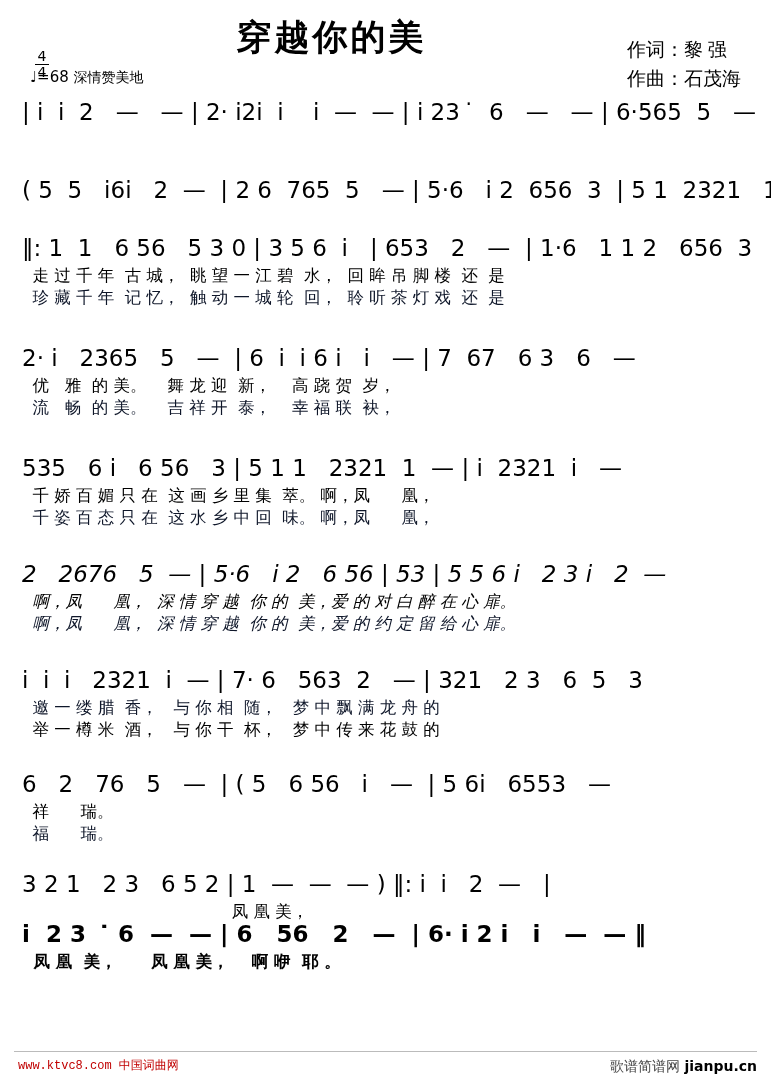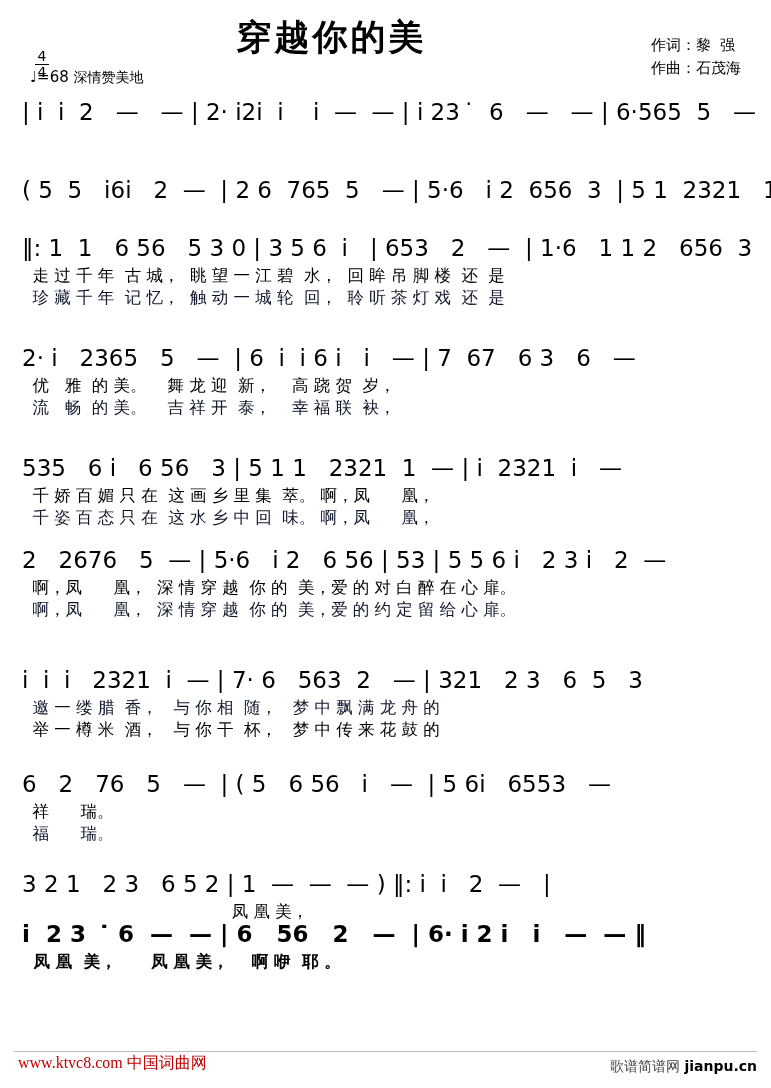--- a/index.html
+++ b/index.html
@@ -16,24 +16,24 @@
   .title{
     position:absolute;top:14px;left:0;width:663px;
     text-align:center;
     font-family:"DejaVu Sans", sans-serif;
     font-weight:bold;
     font-size:35px;
     letter-spacing:3px;
   }
   .credits{
     position:absolute;top:36px;right:30px;
-    font-size:15px;
+    font-size:19px;
     line-height:1.5;
     text-align:left;
-    font-family:Liberation Mono, monospace;
+    font-family:Liberation Serif, serif;
   }
   .tempo{
     position:absolute;top:68px;left:30px;
     font-size:15px;
     font-family:"DejaVu Sans", sans-serif;
     white-space:nowrap;
   }
   .tempo .num{font-size:15px;}
   .tempo .mood{font-size:14px;}
 
@@ -64,22 +64,22 @@
     font-size:16.5px;
     white-space:pre;
     line-height:1.25;
     height:22px;
     letter-spacing:0px;
   }
   .lyric.second{color:#0f172a;}
 
   .footer-left{
     position:absolute;left:18px;bottom:14px;
-    font-size:16px;
-    font-family:Liberation Serif, serif;
+    font-size:12px;
+    font-family:Liberation Mono, monospace;
     color:#333;
   }
   .footer-left .red{color:#c00000;}
   .footer-right{
     position:absolute;right:14px;bottom:12px;
     font-size:14px;
     font-family:"DejaVu Sans", sans-serif;
     color:#444;
   }
   .footer-right .red{color:#000000;font-weight:bold;}
@@ -130,21 +130,21 @@
     <div class="lyric">  优   雅  的 美。    舞 龙 迎  新，    高 跷 贺  岁，</div>
     <div class="lyric second">  流   畅  的 美。    吉 祥 开  泰，    幸 福 联  袂，</div>
   </div>
 
   <div class="system" style="top:456px;">
     <div class="notes">535   6 i   6 56   3 | 5 1 1   2321  1  — | i  2321  i   —</div>
     <div class="lyric">  千 娇 百 媚 只 在  这 画 乡 里 集  萃。 啊，凤      凰，</div>
     <div class="lyric second">  千 姿 百 态 只 在  这 水 乡 中 回  味。 啊，凤      凰，</div>
   </div>
 
-  <div class="system" style="top:548px;">
+  <div class="system" style="top:562px;font-style:italic;">
     <div class="notes">2   2676   5  — | 5·6   i 2   6 56 | 53 | 5 5 6 i   2 3 i   2  —</div>
     <div class="lyric">  啊，凤      凰，  深 情 穿 越  你 的  美，爱 的 对 白 醉 在 心 扉。</div>
     <div class="lyric second">  啊，凤      凰，  深 情 穿 越  你 的  美，爱 的 约 定 留 给 心 扉。</div>
   </div>
 
   <div class="system" style="top:668px;">
     <div class="notes">i  i  i   2321  i  — | 7· 6   563  2   — | 321   2 3   6  5   3</div>
     <div class="lyric second">  邀 一 缕 腊  香，   与 你 相  随，   梦 中 飘 满 龙 舟 的</div>
     <div class="lyric">  举 一 樽 米  酒，   与 你 干  杯，   梦 中 传 来 花 鼓 的</div>
   </div>

